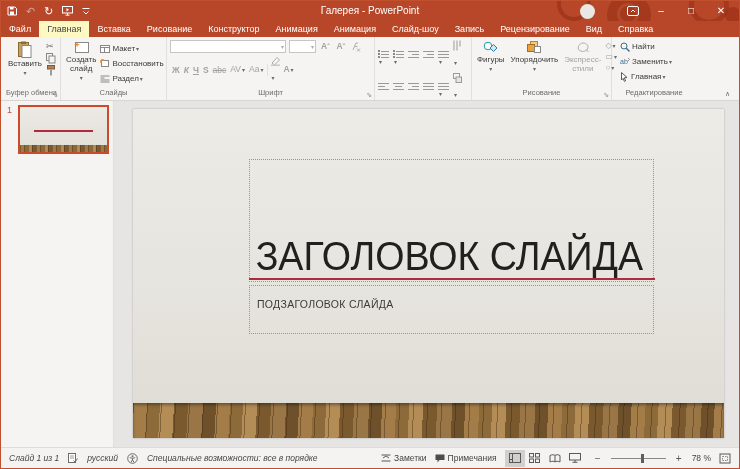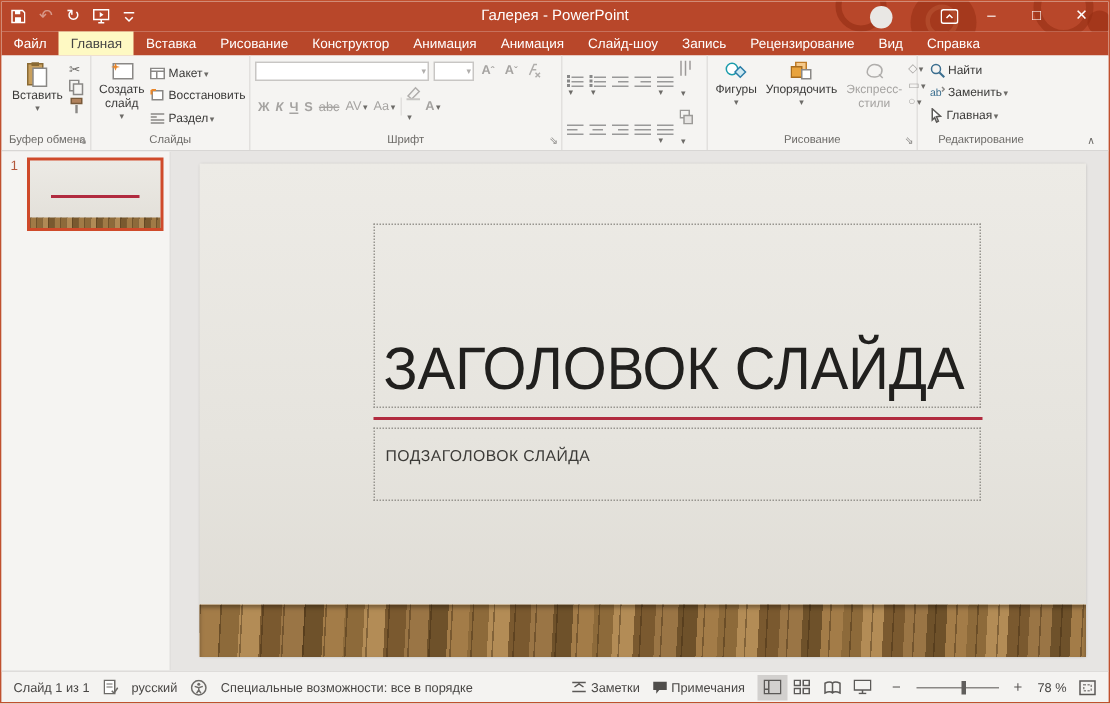--- a/index.html
+++ b/index.html
@@ -61,33 +61,33 @@
   .thumbs { position:absolute; left:0; top:0; width:113px; height:100%; background:#f5f4f2; border-right:1px solid #e1dfdd; }
   .thumb-num { position:absolute; left:6px; top:4px; font-size:9px; color:#b3573b; }
   .thumb { position:absolute; left:17px; top:4px; width:91px; height:49px; border:2px solid #cf4a2a; background:linear-gradient(180deg,#eceae5,#e2dfd8); }
   .thumb .tline { position:absolute; left:14px; right:14px; top:52%; height:1.5px; background:#b12b3f; }
   .thumb .twood { position:absolute; left:0; right:0; bottom:0; height:7px;
     background:repeating-linear-gradient(92deg, rgba(60,40,15,.35) 0 1px, transparent 1px 4px),
                repeating-linear-gradient(92deg,#a07a46 0 4px,#8d6a3a 4px 8px,#b08a55 8px 12px,#79592f 12px 16px); }
 
   .canvas { position:absolute; left:132px; top:8px; width:591px; height:329px; background:linear-gradient(180deg,#edebe6 0%,#e6e4de 55%,#deDBd4 100%); box-shadow:0 0 2px rgba(0,0,0,.25); }
   .ph { position:absolute; border:1px dotted #97958f; }
-  .ph-title { left:116px; top:40px; width:405px; height:123px; display:flex; align-items:flex-end; }
+  .ph-title { left:116px; top:50px; width:405px; height:123px; display:flex; align-items:flex-end; }
   .slide-title { font-size:40px; color:#21201e; line-height:1; padding:0 0 5px 6px; white-space:nowrap; transform:scaleX(.94); transform-origin:left bottom; }
   .redline { position:absolute; left:116px; top:169px; width:406px; height:2px; background:#b12b3f; }
   .ph-sub { left:116px; top:176px; width:405px; height:49px; }
   .slide-sub { font-size:10.5px; color:#3c3b38; padding:12px 0 0 7px; letter-spacing:.3px; }
   .wood { position:absolute; left:0; top:294px; width:100%; height:35px;
     background:repeating-linear-gradient(93deg, rgba(55,35,12,.4) 0 1px, transparent 1px 14px),
                repeating-linear-gradient(93deg,#a37c48 0 14px,#8d6a3a 14px 27px,#b38c56 27px 41px,#7a592f 41px 55px,#9a7545 55px 70px,#6e512a 70px 83px);
     box-shadow:inset 0 2px 3px rgba(0,0,0,.35); }
 
   
   .statusbar { position:absolute; left:0; bottom:0; width:100%; height:21px; background:#f4f3f1; border-top:1px solid #dedcda; display:flex; align-items:center; font-size:8.5px; color:#484644; }
-  .sb-left { display:flex; align-items:center; gap:9px; padding-left:8px; }
+  .sb-left { display:flex; align-items:center; gap:9px; padding-left:8px;font-style:italic; }
   .sb-right { margin-left:auto; display:flex; align-items:center; gap:8px; padding-right:8px; }
   .sb-item { display:flex; align-items:center; gap:3px; white-space:nowrap; }
   .viewbtn { width:20px; height:17px; display:flex; align-items:center; justify-content:center; }
   .viewbtn.active { background:#d2d0ce; }
   .ztrack { position:relative; width:55px; height:9px; }
   .ztrack .rail { position:absolute; left:0; right:0; top:4px; height:1px; background:#8a8886; }
   .ztrack .thumbz { position:absolute; left:55%; top:0; width:3px; height:9px; background:#605e5c; }
   .zbtn { font-size:10px; color:#5b5957; width:10px; text-align:center; }
 
   svg { display:block; }

